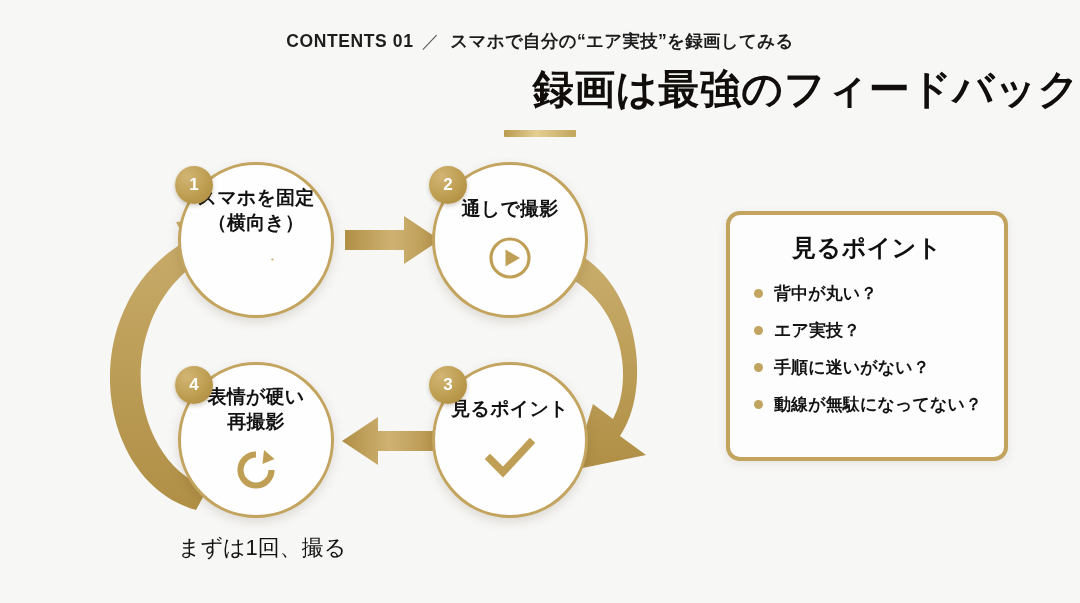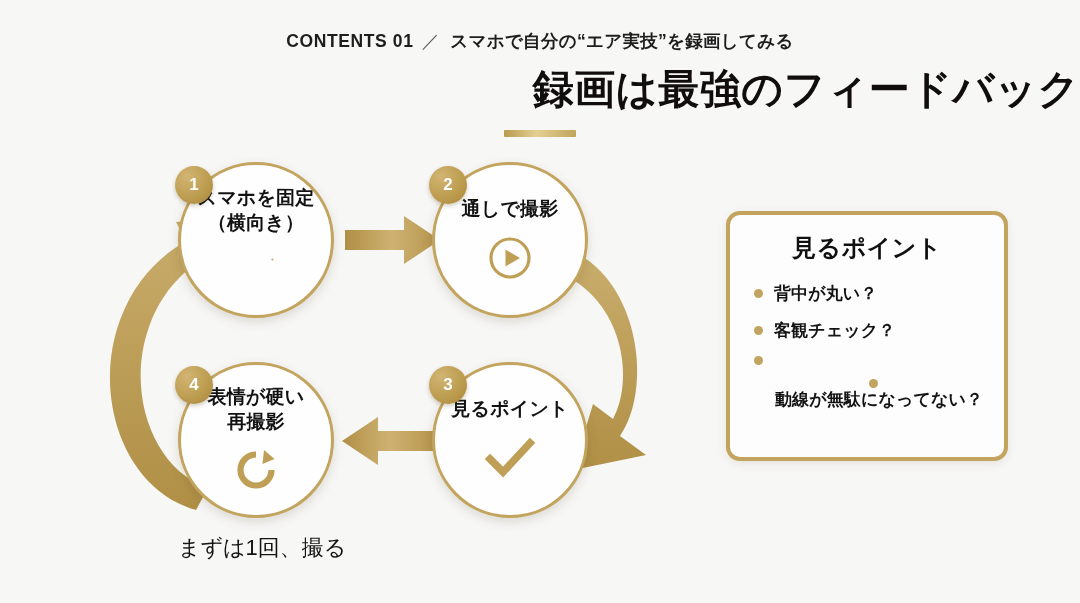--- a/index.html
+++ b/index.html
@@ -166,21 +166,21 @@
   #points-list li {
     display: flex;
     align-items: center;
     margin-bottom: 14px;
     font-size: 17px;
     font-weight: 800;
     color: #131313;
     letter-spacing: 0.1px;
     white-space: nowrap;
   }
-  #points-list li:last-child { margin-bottom: 17px; flex-direction: column; }
+  #points-list li:last-child { margin-bottom: 17px; }
 
   .bullet-dot {
     width: 9px;
     height: 9px;
     border-radius: 50%;
     background: #c0a straight;
     background: #c1a45f;
     margin-right: 11px;
     flex: 0 0 auto;
   }
@@ -304,23 +304,24 @@
 
 <div id="points-panel">
   <div id="points-title">見るポイント</div>
   <ul id="points-list">
     <li>
       <span class="bullet-dot"></span>
       <span>背中が丸い？</span>
     </li>
     <li>
       <span class="bullet-dot"></span>
-      <span>客観チェック？</span>
+      <span>エア実技？</span>
     </li>
     <li>
       <span class="bullet-dot"></span>
+      <span>手順に迷いがない？</span>
     </li>
     <li>
       <span class="bullet-dot"></span>
       <span>動線が無駄になってない？</span>
     </li>
   </ul>
 </div>
 
 </body></html>

